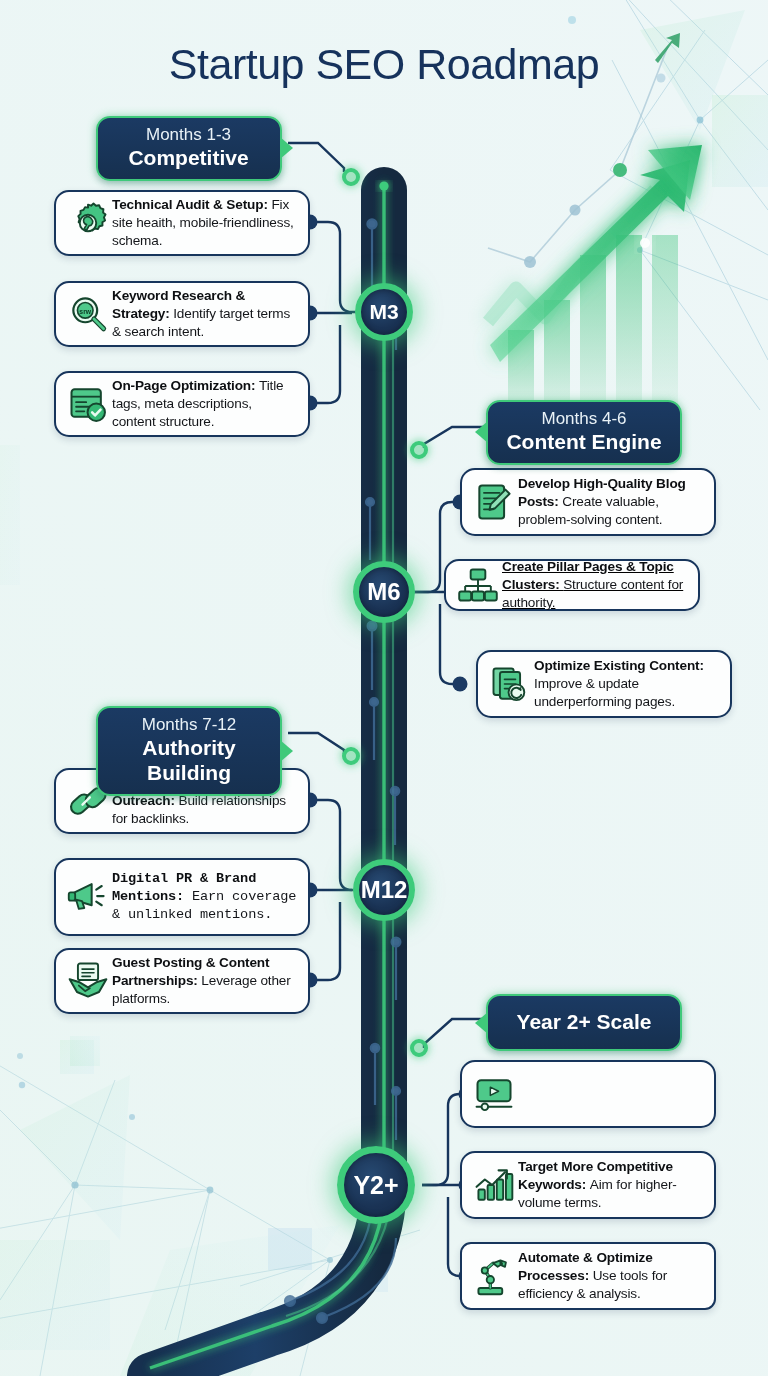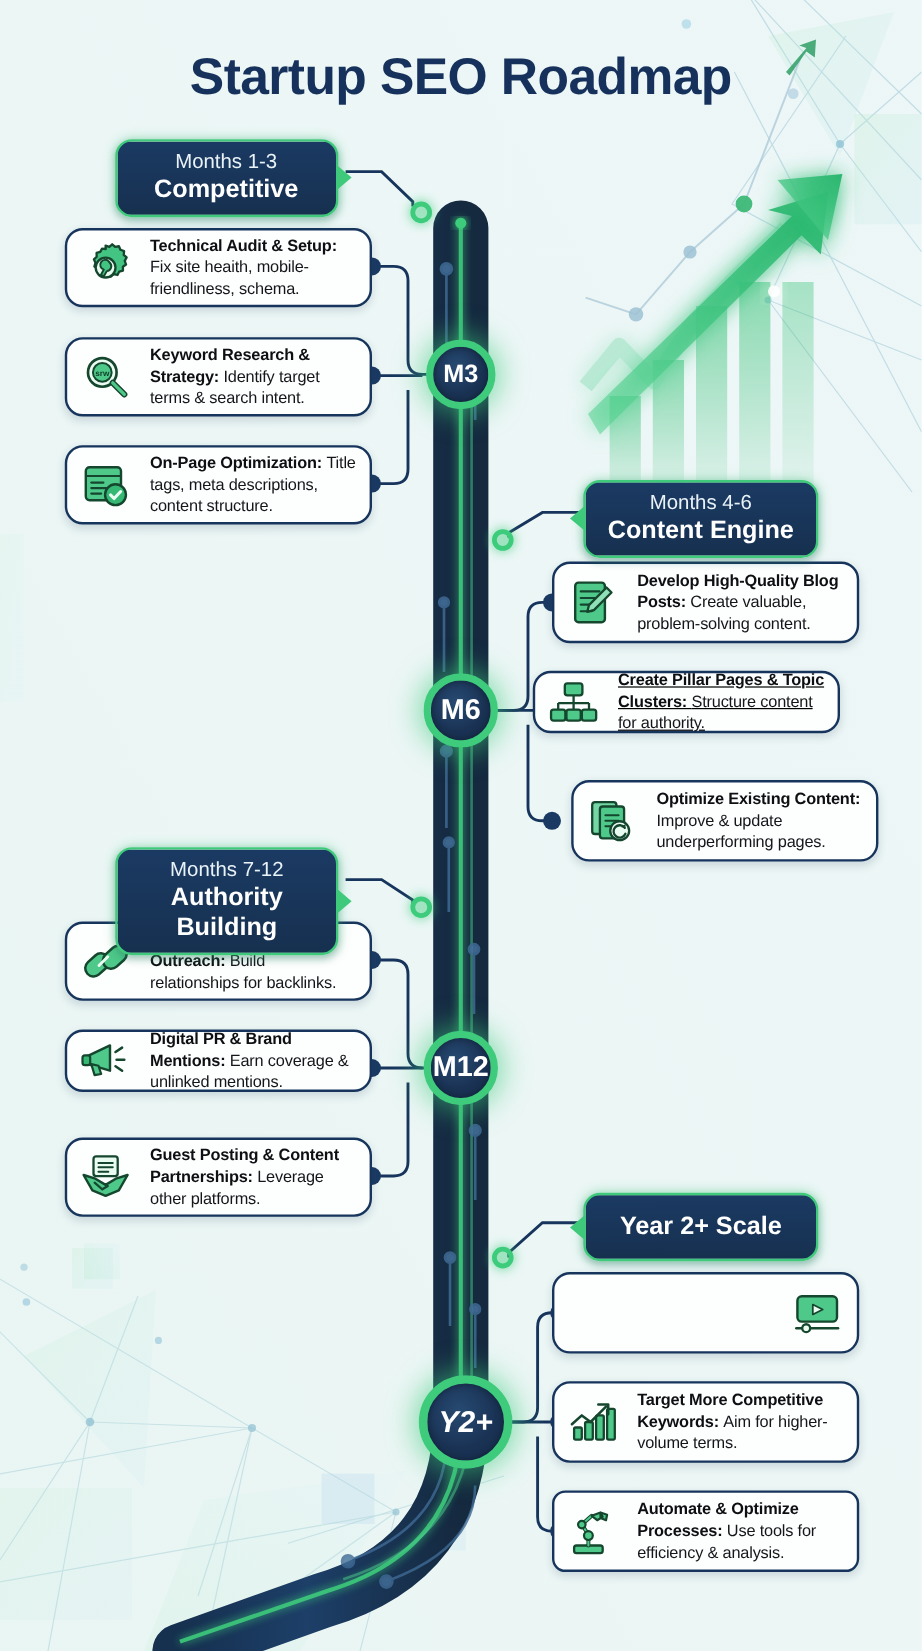--- a/index.html
+++ b/index.html
@@ -8,21 +8,21 @@
   body {
     width:768px; height:1376px; position:relative; overflow:hidden;
     font-family:"Liberation Sans", sans-serif;
     background:linear-gradient(160deg,#eef7f8 0%,#f1f8f8 35%,#eef6f6 70%,#edf6f5 100%);
   }
   .bg-layer { position:absolute; inset:0; pointer-events:none; }
 
   
   .title {
     position:absolute; top:40px; left:0; width:768px; text-align:center;
-    font-size:43px; font-weight:bold; letter-spacing:-0.5px;
+    font-size:43px; font-weight:normal; letter-spacing:-0.5px;
     color:#16325c; z-index:8;
   }
 
   
   #spine { position:absolute; left:0; top:0; z-index:3; }
 
   
   #links { position:absolute; left:0; top:0; z-index:4; }
 
   
@@ -52,24 +52,23 @@
     border-top:11px solid transparent; border-bottom:11px solid transparent;
     border-right:13px solid #3fc97a;
   }
 
   
   .card {
     position:absolute; z-index:6;
     background:#fdfefe;
     border:2px solid #17355c;
     border-radius:15px;
-    display:flex; align-items:center; gap:15px;
+    display:flex; align-items:center; gap:2px;
     padding:10px 11px 10px 10px;
     box-shadow:0 3px 7px rgba(30,55,85,.16);
-    justify-content:flex-end;
   }
   .card .ico { flex:0 0 44px; width:44px; height:44px; display:block; }
   .card .txt {
     font-size:13.6px; line-height:1.33; color:#14161a;
     letter-spacing:-0.15px;
   }
   .card .txt b { font-weight:bold; color:#0d0f12; }
 
   
   .node {
@@ -432,21 +431,21 @@
       <rect x="20" y="13" width="24" height="15" rx="7.5" transform="rotate(-42 32 20)" fill="#4ec98a"></rect>
     </g>
     <path d="M18 28l8-8" stroke="#eafbf1" stroke-width="2.6" stroke-linecap="round"></path>
   </svg>
   <div class="txt">
     <b>Proactive Link Building Outreach: </b>
     <span>Build relationships for backlinks.</span>
   </div>
 </div>
 
-<div class="card" style="left:54px; top:858px; width:256px; height:52px;">
+<div class="card" style="left:54px; top:858px; width:256px; height:78px;font-family:Liberation Mono, monospace;">
   <svg class="ico" viewBox="0 0 48 48">
     <path d="M6 20.5l22-10.5v23L6 26.5z" fill="#4ec98a" stroke="#15462e" stroke-width="2.2" stroke-linejoin="round"></path>
     <rect x="3" y="19" width="7" height="9" rx="2.2" fill="#34b874" stroke="#15462e" stroke-width="2"></rect>
     <path d="M11 27l3 10 6-1-2.5-7.5z" fill="#4ec98a" stroke="#15462e" stroke-width="2" stroke-linejoin="round"></path>
     <g stroke="#15462e" stroke-width="2.3" stroke-linecap="round">
       <path d="M33 16l6-4"></path>
         <path d="M34 23h7"></path>
         <path d="M33 29l6 4"></path>
     </g>
   </svg>
@@ -516,15 +515,15 @@
     <circle cx="20" cy="28" r="4" fill="#4ec98a" stroke="#15462e" stroke-width="2"></circle>
     <circle cx="14" cy="18" r="3.4" fill="#4ec98a" stroke="#15462e" stroke-width="2"></circle>
     <path d="M23 10l8-3 2 4-5 3zM31 7l6 2-1 5-5-2z" fill="#4ec98a" stroke="#15462e" stroke-width="2" stroke-linejoin="round"></path>
   </svg>
   <div class="txt">
     <b>Automate &amp; Optimize Processes: </b>
     <span>Use tools for efficiency &amp; analysis.</span>
   </div>
 </div>
 
-<div class="node n-lg" style="left:349px; top:1146px;font-style:italic;">
+<div class="node n-lg" style="left:337px; top:1146px;">
   <span>Y2+</span>
 </div>
 
 </body></html>

